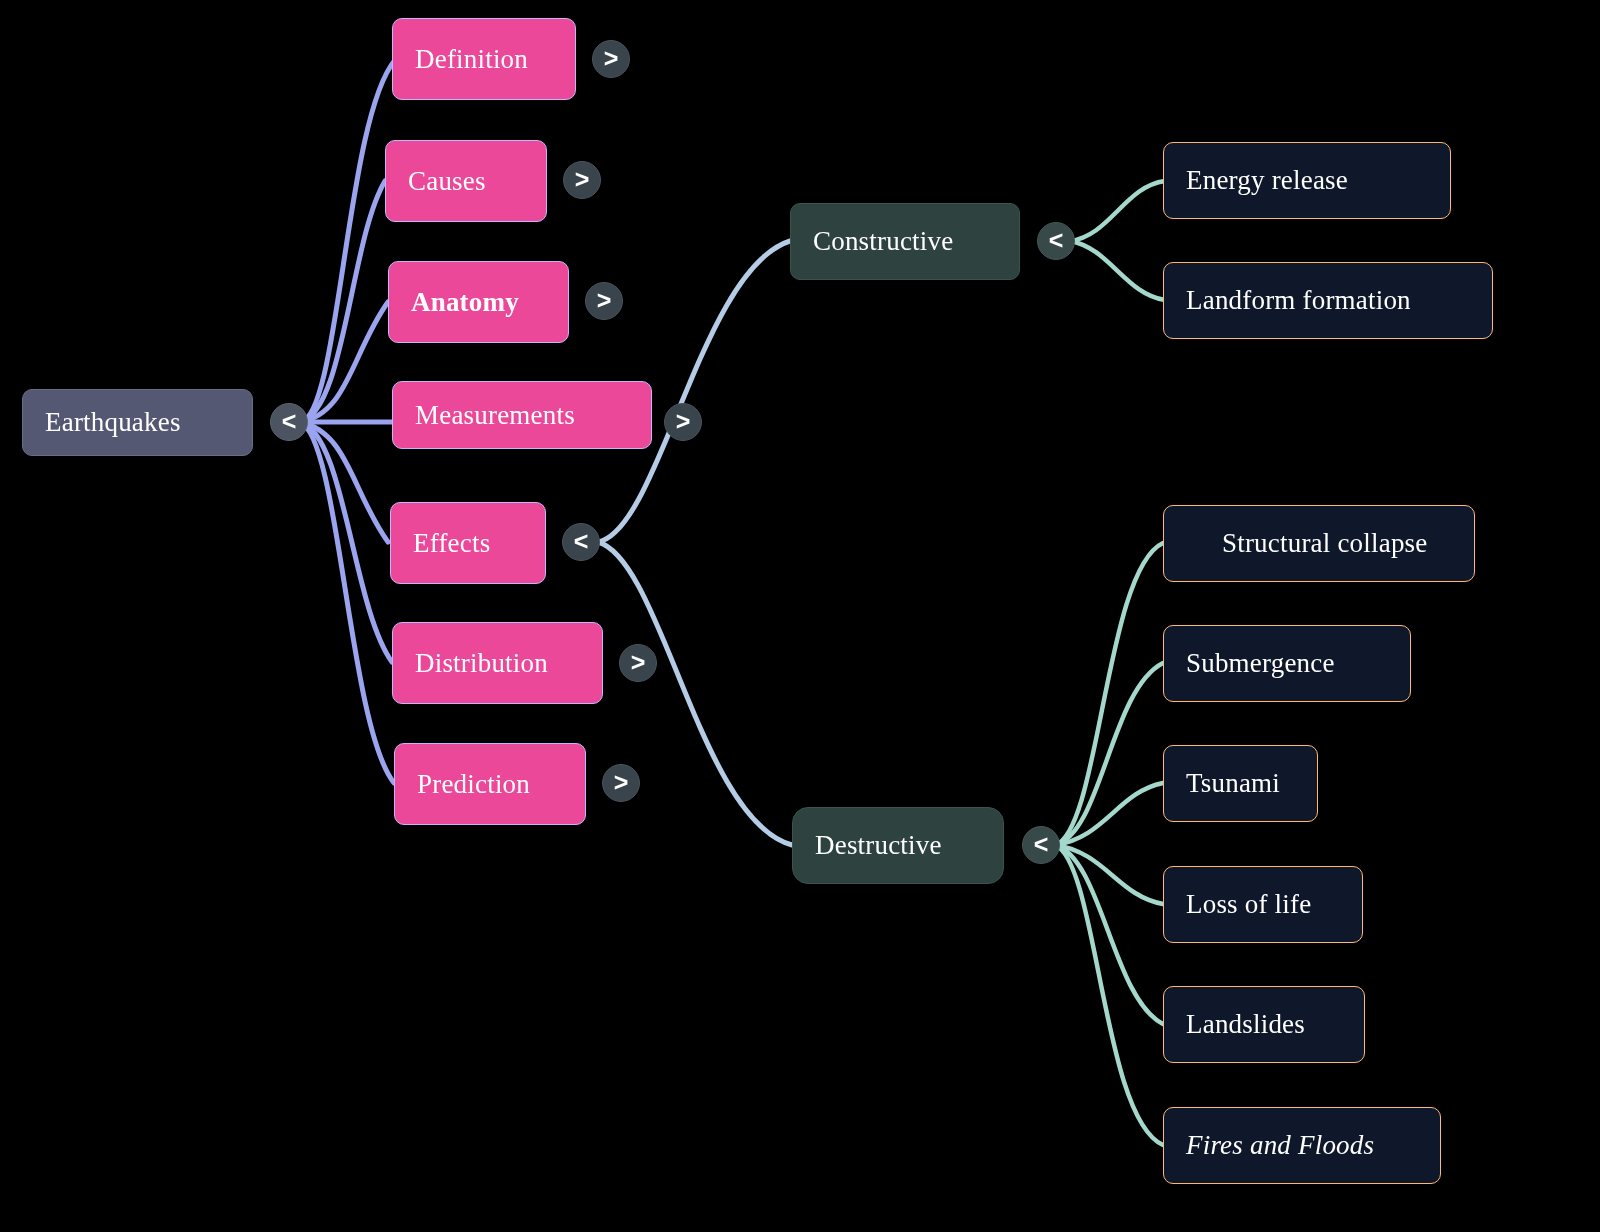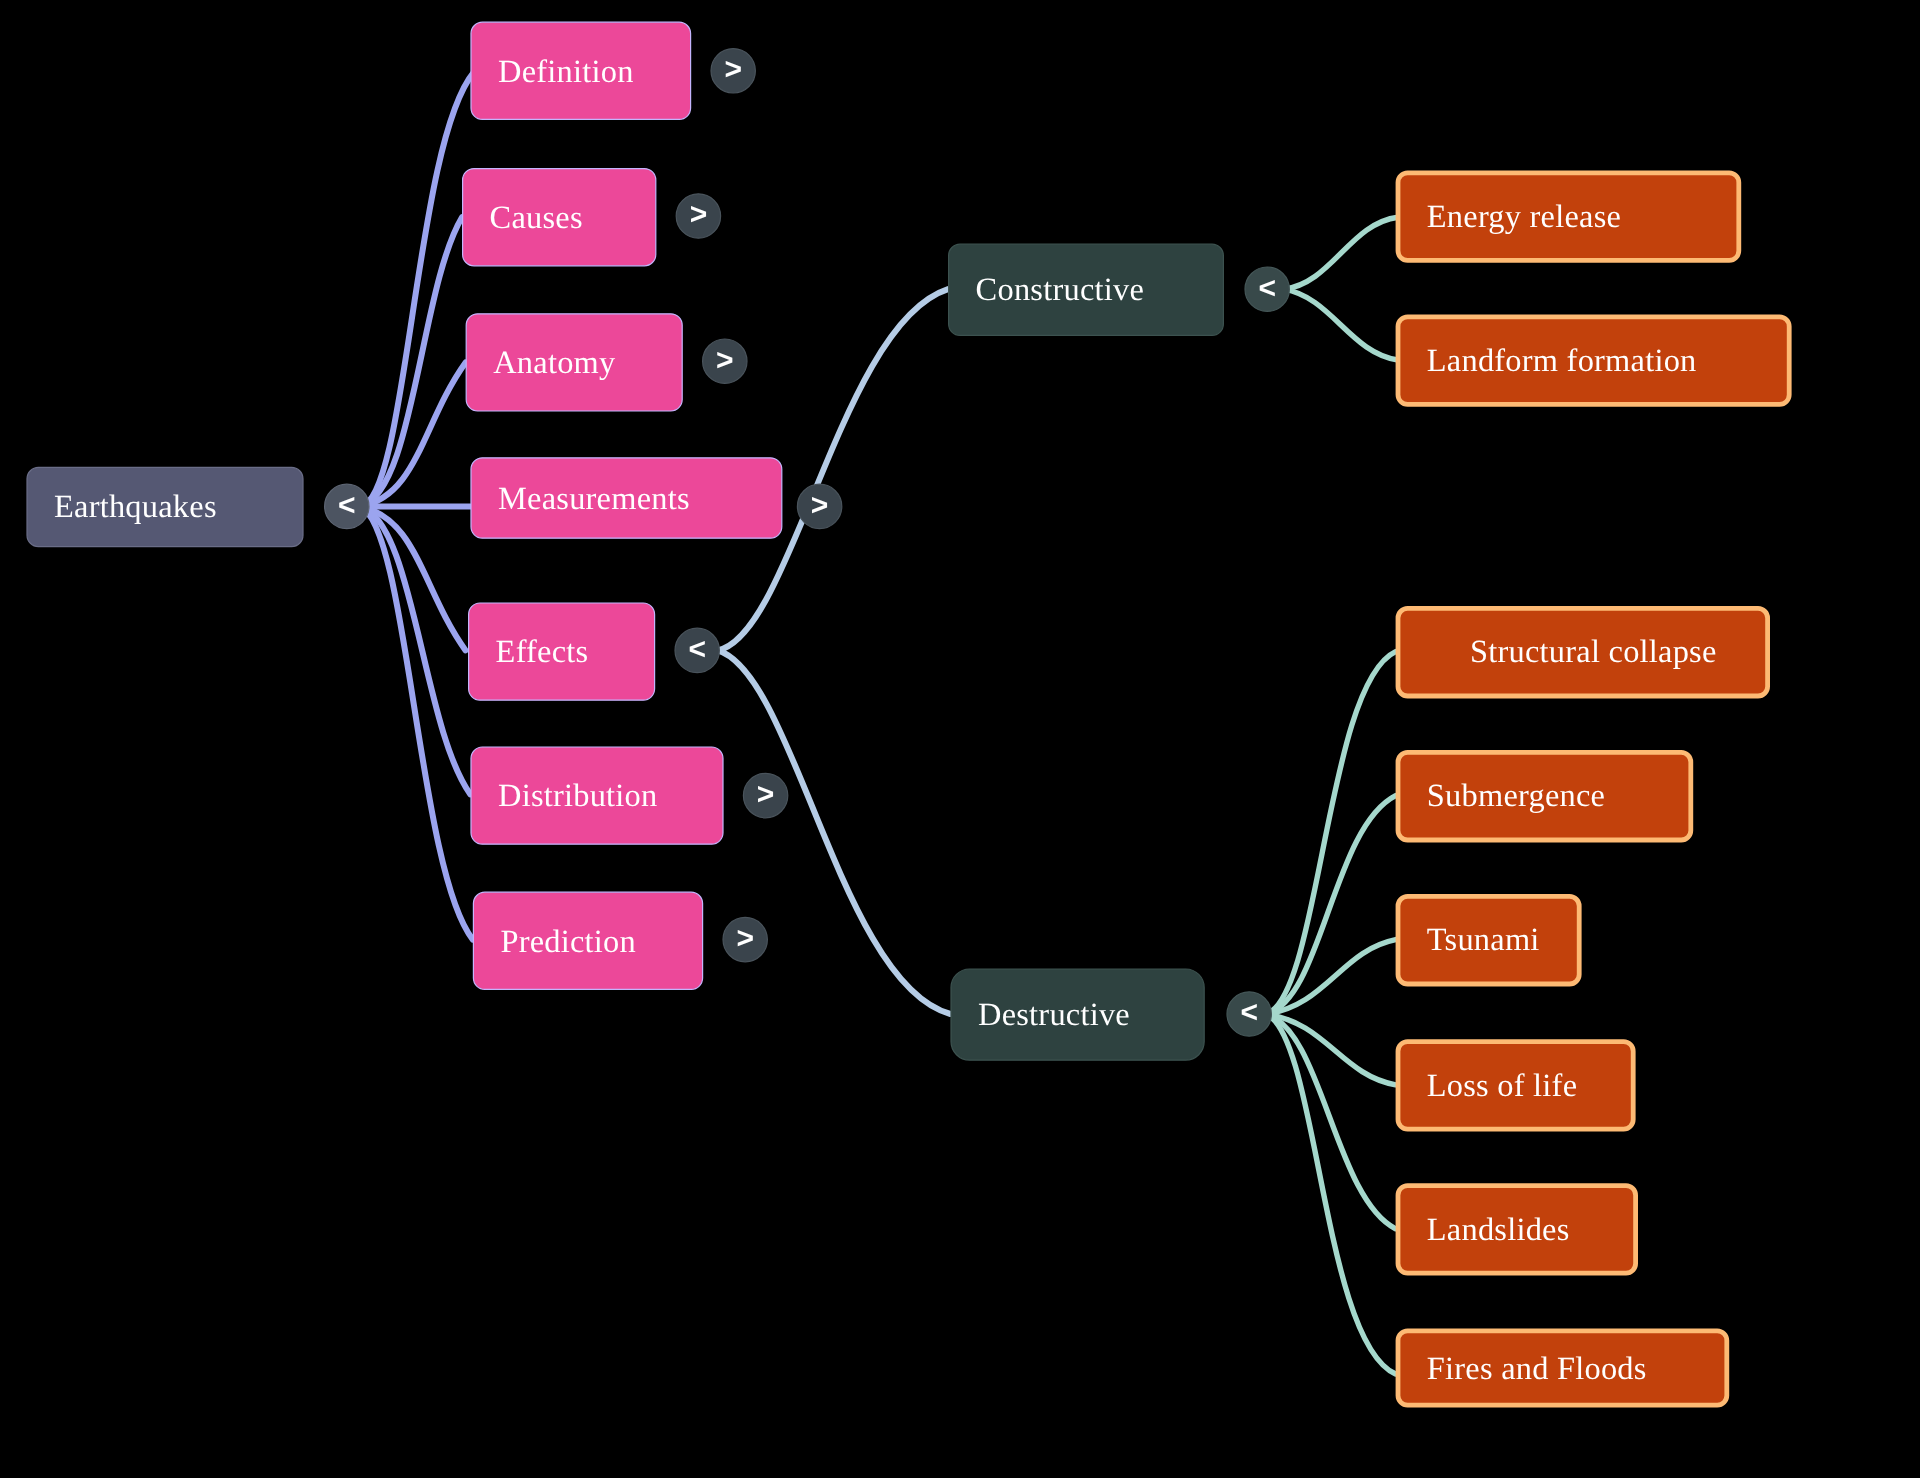--- a/index.html
+++ b/index.html
@@ -50,22 +50,22 @@
     background: #ec4899;
     border: 1px solid #c4b5fd;
     font-size: 27px;
   }
   .node-branch {
     background: #2e4240;
     border: 1px solid #3c524f;
     font-size: 27px;
   }
   .node-leaf {
-    background: #c2410c;
-    border: 4px solid #fdba74;
+    background: #0f172a;
+    border: 1px solid #fdba74;
     font-size: 27px;
   }
   .toggle {
     position: absolute;
     box-sizing: border-box;
     width: 38px;
     height: 38px;
     border-radius: 50%;
     display: flex;
     align-items: center;
@@ -142,21 +142,21 @@
     <span>&gt;</span>
   </div>
 
   <div class="node node-l1" style="left:385px; top:140px; width:162px; height:82px;">
     <span class="label">Causes</span>
   </div>
   <div class="toggle toggle-dark" style="left:563px; top:161px;">
     <span>&gt;</span>
   </div>
 
-  <div class="node node-l1" style="left:388px; top:261px; width:181px; height:82px;">
+  <div class="node node-l1" style="left:388px; top:261px; width:181px; height:82px;font-weight:bold;">
     <span class="label">Anatomy</span>
   </div>
   <div class="toggle toggle-dark" style="left:585px; top:282px;">
     <span>&gt;</span>
   </div>
 
   <div class="node node-l1" style="left:392px; top:381px; width:260px; height:68px;">
     <span class="label">Measurements</span>
   </div>
   <div class="toggle toggle-dark" style="left:664px; top:403px;">
@@ -213,17 +213,17 @@
   </div>
   <div class="node node-leaf" style="left:1163px; top:745px; width:155px; height:77px;">
     <span class="label">Tsunami</span>
   </div>
   <div class="node node-leaf" style="left:1163px; top:866px; width:200px; height:77px;">
     <span class="label">Loss of life</span>
   </div>
   <div class="node node-leaf" style="left:1163px; top:986px; width:202px; height:77px;">
     <span class="label">Landslides</span>
   </div>
-  <div class="node node-leaf" style="left:1163px; top:1107px; width:278px; height:66px;">
+  <div class="node node-leaf" style="left:1163px; top:1107px; width:278px; height:77px;font-style:italic;">
     <span class="label">Fires and Floods</span>
   </div>
 
 </div>
 
 </body></html>

